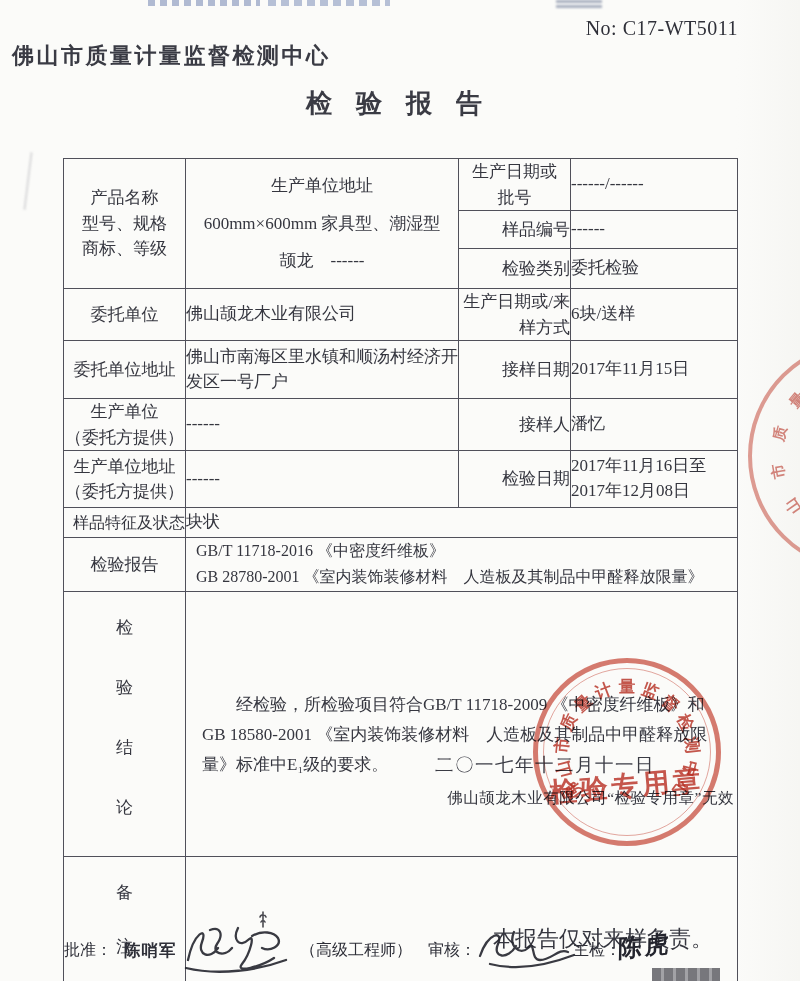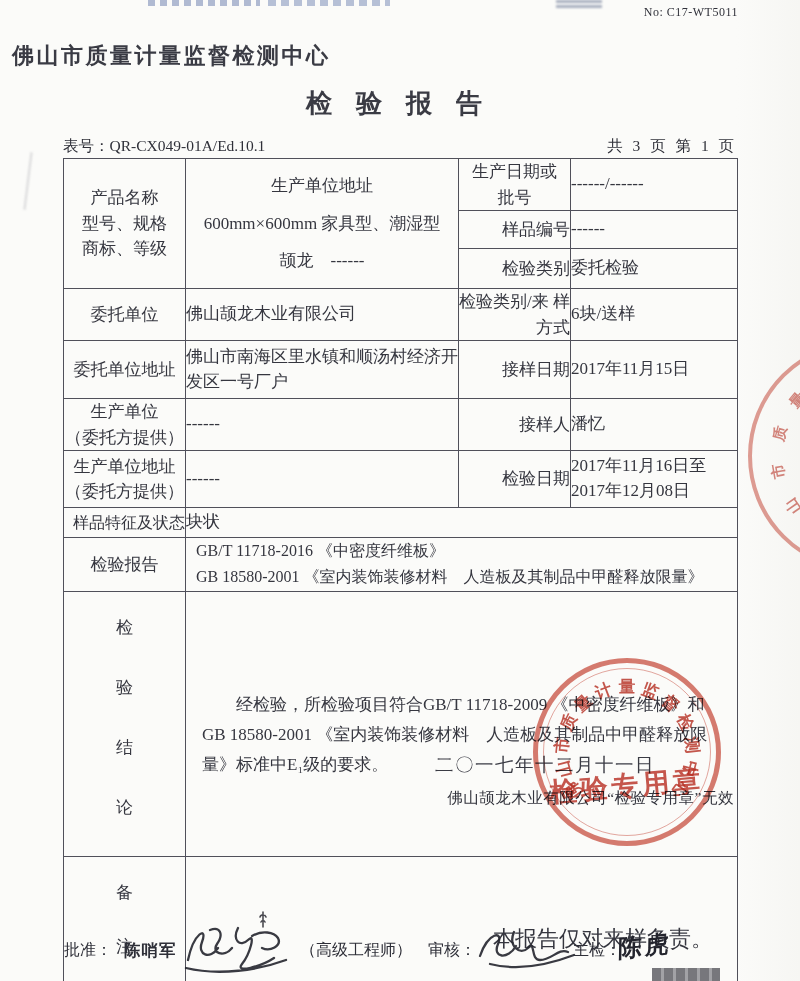--- a/index.html
+++ b/index.html
@@ -6,21 +6,21 @@
   body{
     width:800px;height:981px;position:relative;overflow:hidden;
     background:#fbfbf9;
     font-family:"Liberation Serif","DejaVu Serif",serif;
     color:#36363f;
   }
   .page{position:absolute;inset:0;overflow:hidden;
     background:linear-gradient(90deg,#fbfbf9 0 92%, #f6f6f3 100%);}
 
   
-  .report-no{position:absolute;top:5px;right:62px;font-size:12px;letter-spacing:.5px;color:#2f3039;}
+  .report-no{position:absolute;top:17px;right:62px;font-size:20px;letter-spacing:.5px;color:#2f3039;}
   .org-name{position:absolute;top:41px;left:12px;width:790px;text-align:left;
     font-size:22px;font-weight:700;letter-spacing:2.5px;color:#3a3b44;}
   .report-title{position:absolute;top:86px;left:0;width:812px;text-align:center;
     font-size:26px;font-weight:700;letter-spacing:24px;color:#3a3b44;}
   .meta-row{position:absolute;top:136px;left:63px;width:674px;display:flex;
     justify-content:space-between;font-size:15.5px;color:#2f3039;}
   .meta-pages{letter-spacing:3px;}
 
   
   table.rpt{position:absolute;left:63px;top:158px;width:674px;border-collapse:collapse;table-layout:fixed;}
@@ -99,24 +99,20 @@
 
   <div class="artifact art-top1"></div>
   <div class="artifact art-top2"></div>
   <div class="artifact art-top3"></div>
   <div class="artifact art-left"></div>
   <div class="artifact art-smudge"></div>
 
   <div class="report-no">No: C17-WT5011</div>
   <div class="org-name">佛山市质量计量监督检测中心</div>
   <div class="report-title">检验报告</div>
-  <div class="meta-row">
-    <span>表号：QR-CX049-01A/Ed.10.1</span>
-    <span class="meta-pages">共 3 页  第 1 页</span>
-  </div>
 
   <table class="rpt">
     <colgroup>
         <col style="width:122px">
         <col style="width:273px">
         <col style="width:112px">
         <col style="width:167px">
       </colgroup>
     <tbody>
         <tr class="h49">
@@ -143,21 +139,21 @@
       <td class="val">------</td>
     </tr>
     <tr class="h40">
       <td class="lab-left">检验类别</td>
       <td class="val">委托检验</td>
     </tr>
     <tr class="h52">
       <td class="lab">委托单位</td>
       <td class="val">佛山颉龙木业有限公司</td>
       <td class="lab-left">
-        <span class="ln">检验类别/来</span>
+        <span class="ln">生产日期或/来</span>
         <span class="ln">样方式</span>
       </td>
       <td class="val">6块/送样</td>
     </tr>
     <tr class="h58">
       <td class="lab">委托单位地址</td>
       <td class="val val-sm">佛山市南海区里水镇和顺汤村经济开发区一号厂户</td>
       <td class="lab-left">接样日期</td>
       <td class="val">2017年11月15日</td>
     </tr>
@@ -183,21 +179,21 @@
       </td>
     </tr>
     <tr class="h30">
       <td class="lab-left" style="font-size:16px">样品特征及状态</td>
       <td class="val" colspan="3">块状</td>
     </tr>
     <tr class="h54">
       <td class="lab">检验报告</td>
       <td colspan="3" class="cell-basis">
         <div class="basis-line">GB/T 11718-2016 《中密度纤维板》</div>
-        <div class="basis-line">GB 18580-2001 《室内装饰装修材料　人造板及其制品中甲醛释放限量》</div>
+        <div class="basis-line">GB 28780-2001 《室内装饰装修材料　人造板及其制品中甲醛释放限量》</div>
       </td>
     </tr>
     <tr class="h233">
       <td class="vlab">
         <div class="vchars concl-chars">
           <span>检</span>
           <span>验</span>
           <span>结</span>
           <span>论</span>
         </div>

